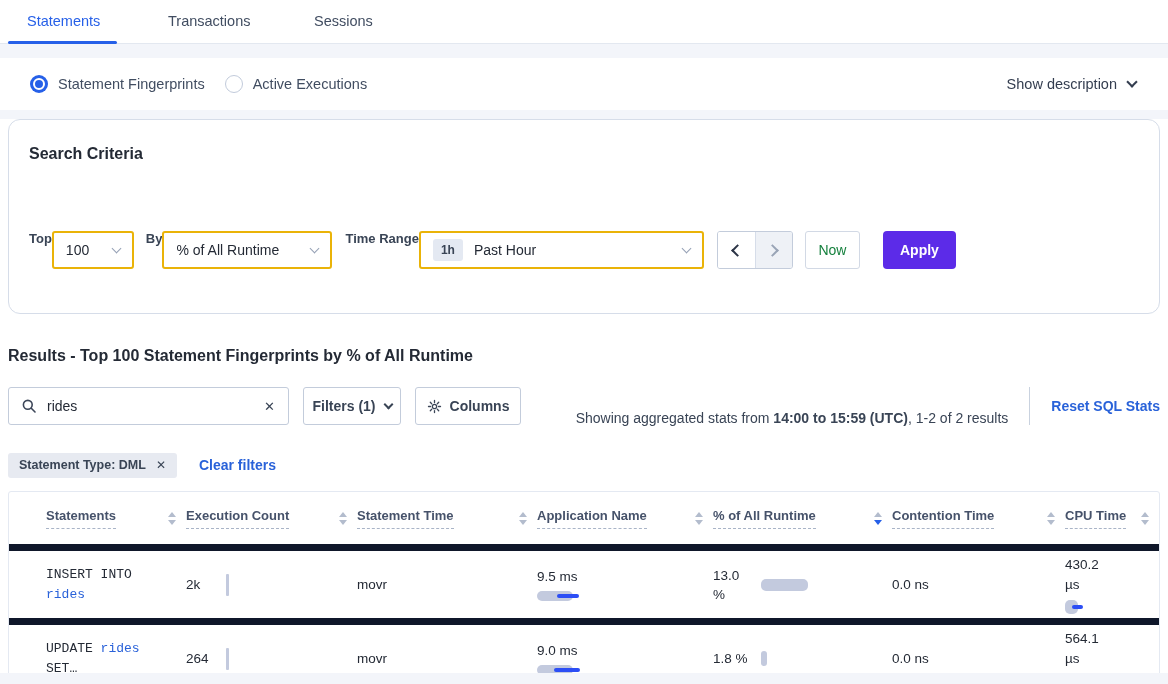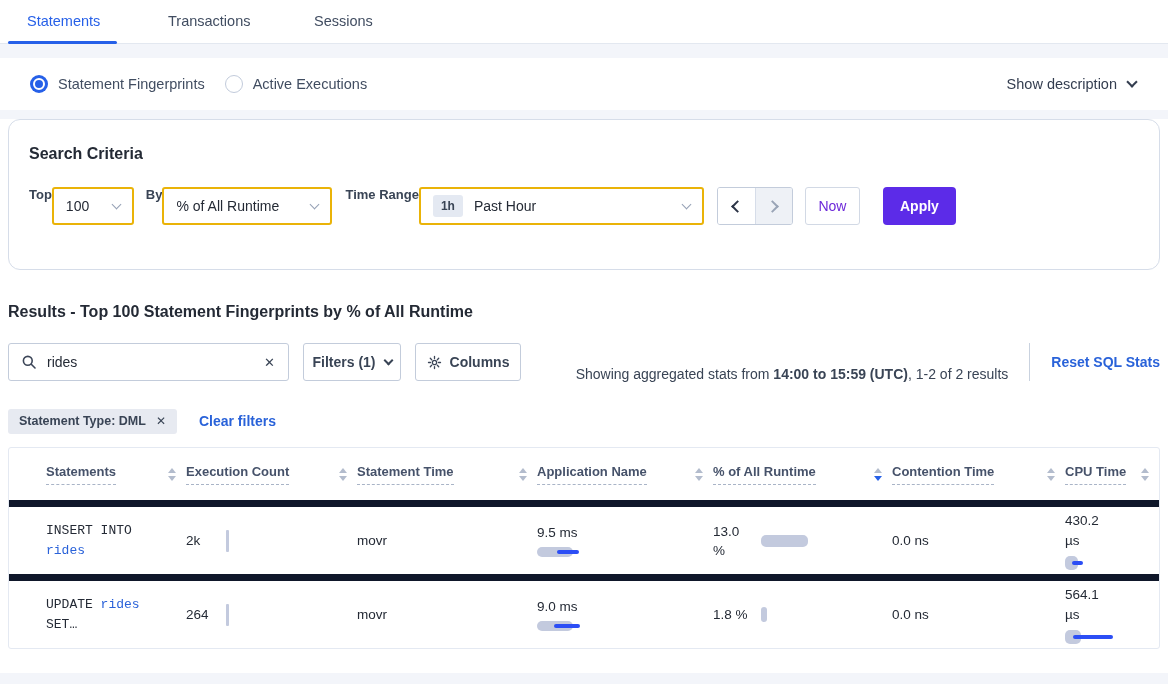--- a/index.html
+++ b/index.html
@@ -41,21 +41,21 @@
   .sel-chev { margin-left:auto; width:7px; height:7px; border-right:1.8px solid #95a1b5; border-bottom:1.8px solid #95a1b5; transform:rotate(45deg); margin-top:-4px; }
   .w-top { width:82px; }
   .g-by { margin-left:12px; } .w-by { width:170px; }
   .g-time { margin-left:13px; } .w-time { width:285px; }
   .badge-1h { background:#e4e9f2; border-radius:3px; font-size:12px; font-weight:bold; color:#394455; padding:4px 8px; margin-right:11px; }
   .pager { display:flex; margin-left:13px; height:38px; border:1px solid #c3ccdb; border-radius:3px; overflow:hidden; }
   .pager-btn { width:37px; display:flex; align-items:center; justify-content:center; background:#fff; cursor:pointer; }
   .pager-btn.next { background:#eef1f6; border-left:1px solid #d6dde9; cursor:default; }
   .chev-left { width:9px; height:9px; border-left:2.4px solid #2b3446; border-bottom:2.4px solid #2b3446; transform:rotate(45deg); margin-left:3px; }
   .chev-right { width:9px; height:9px; border-right:2.4px solid #99a4b6; border-bottom:2.4px solid #99a4b6; transform:rotate(-45deg); margin-right:3px; }
-  .now-btn { margin-left:12px; width:55px; height:38px; border:1px solid #d2d9e5; border-radius:3px; background:#fff; color:#6d28d9; font-size:14px; display:flex; align-items:center; justify-content:center; }
+  .now-btn { margin-left:12px; width:55px; height:38px; border:1px solid #d2d9e5; border-radius:3px; background:#fff; color:#15803d; font-size:14px; display:flex; align-items:center; justify-content:center;margin-top:44px; }
   .apply-btn { margin-left:23px; width:73px; height:38px; border:none; border-radius:4px; background:var(--apply,#5c2be8); color:#fff; font-weight:bold; font-size:14px; display:flex; align-items:center; justify-content:center; cursor:pointer; }
 
   
   .results-heading { margin:33px 8px 0; font-size:16px; font-weight:bold; color:#242a35; }
   .controls-row { margin:22px 8px 0; display:flex; align-items:center; height:38px; }
   .searchbox { width:281px; height:38px; border:1px solid #c3ccdb; border-radius:3px; display:flex; align-items:center; padding:0 13px; background:#fff; }
   .searchbox input { border:none; outline:none; flex:1; font-size:14px; color:#242a35; margin-left:9px; font-family:inherit; background:transparent; min-width:0; }
   .clear-x { color:#394455; font-size:13px; cursor:pointer; }
   .btn { height:38px; border:1px solid #c3ccdb; border-radius:3px; background:#fff; display:flex; align-items:center; justify-content:center; font-size:14px; font-weight:bold; color:#394455; cursor:pointer; }
   .filters-btn { margin-left:14px; width:98px; gap:9px; }

